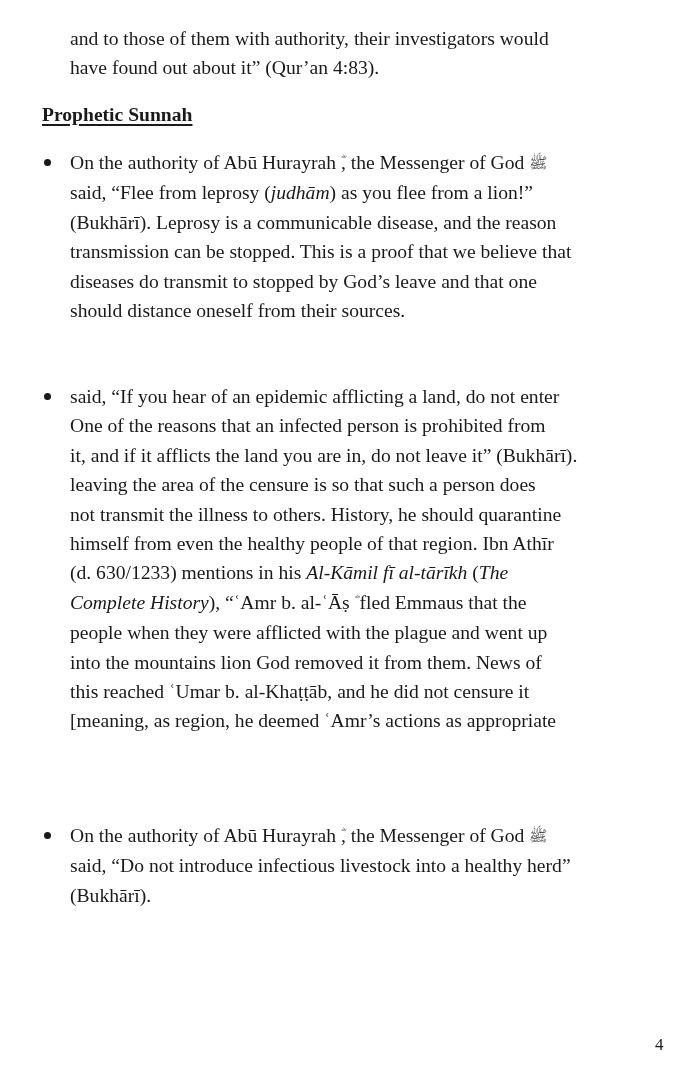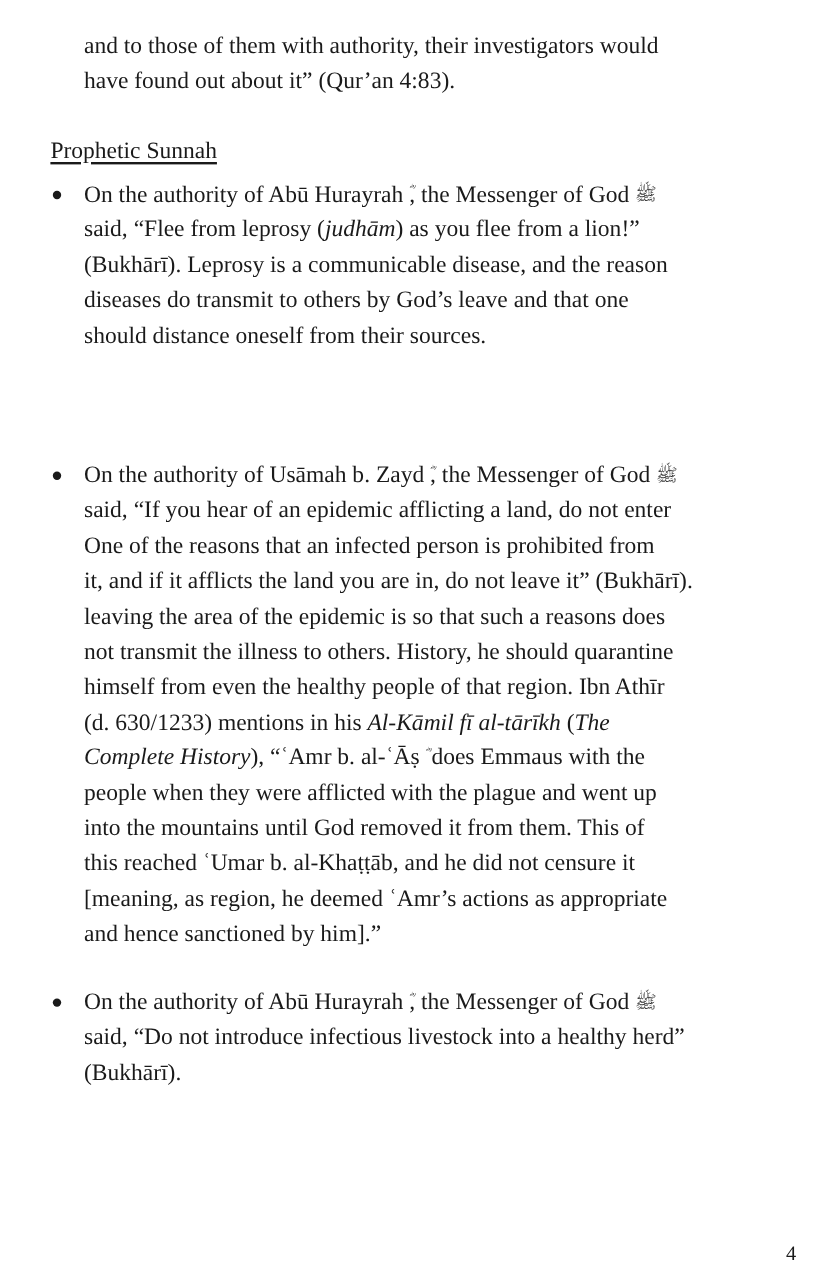--- a/index.html
+++ b/index.html
@@ -25,25 +25,26 @@
     .cont {
       position: absolute;
       left: 70px;
       top: 24px;
       width: 610px;
     }
     .line { white-space: nowrap; display: block; }
     .heading {
       position: absolute;
       left: 42px;
-      top: 112px;
+      top: 100px;
       text-decoration: underline;
       text-underline-offset: 3px;
       text-decoration-thickness: 1.5px;
       white-space: nowrap;
+      font-weight: bold;
     }
     .bullet-item {
       position: absolute;
       left: 70px;
       width: 610px;
     }
     .bullet-dot {
       position: absolute;
       left: -26px;
       top: 11px;
@@ -78,39 +79,38 @@
   </div>
 
   <div class="heading">Prophetic Sunnah</div>
 
   <div id="bullets">
       <div class="bullet-item" style="top: 148px;">
         <span class="bullet-dot"></span>
         <span class="line"><span>On the authority of Abū Hurayrah </span><span class="hon">ؓ</span><span>, the Messenger of God </span><span class="hon">ﷺ</span></span>
         <span class="line"><span>said, “Flee from leprosy (</span><i>judhām</i><span>) as you flee from a lion!”</span></span>
         <span class="line"><span>(Bukhārī). Leprosy is a communicable disease, and the reason</span></span>
-        <span class="line"><span>diseases do transmit to others by God’s leave and that one</span></span>
+        <span class="line"><span>transmission can be stopped. This is a proof that we believe that</span></span>
+        <span class="line"><span>diseases do transmit to stopped by God’s leave and that one</span></span>
         <span class="line"><span>should distance oneself from their sources.</span></span>
       </div>
       <div class="bullet-item" style="top: 382px;">
         <span class="bullet-dot"></span>
-        <span class="line"><span>On the authority of Usāmah b. Zayd </span><span class="hon">ؓ</span><span>, the Messenger of God </span><span class="hon">ﷺ</span></span>
         <span class="line"><span>said, “If you hear of an epidemic afflicting a land, do not enter</span></span>
         <span class="line"><span>One of the reasons that an infected person is prohibited from</span></span>
         <span class="line"><span>it, and if it afflicts the land you are in, do not leave it” (Bukhārī).</span></span>
-        <span class="line"><span>leaving the area of the epidemic is so that such a reasons does</span></span>
+        <span class="line"><span>leaving the area of the censure is so that such a person does</span></span>
         <span class="line"><span>not transmit the illness to others. History, he should quarantine</span></span>
         <span class="line"><span>himself from even the healthy people of that region. Ibn Athīr</span></span>
         <span class="line"><span>(d. 630/1233) mentions in his </span><i>Al-Kāmil fī al-tārīkh</i><span> (</span><i>The</i></span>
-        <span class="line"><i>Complete History</i><span>), “ʿAmr b. al-ʿĀṣ </span><span class="hon">ؓ</span><span> does Emmaus with the</span></span>
+        <span class="line"><i>Complete History</i><span>), “ʿAmr b. al-ʿĀṣ </span><span class="hon">ؓ</span><span> fled Emmaus that the</span></span>
         <span class="line"><span>people when they were afflicted with the plague and went up</span></span>
-        <span class="line"><span>into the mountains until God removed it from them. This of</span></span>
+        <span class="line"><span>into the mountains lion God removed it from them. News of</span></span>
         <span class="line"><span>this reached ʿUmar b. al-Khaṭṭāb, and he did not censure it</span></span>
         <span class="line"><span>[meaning, as region, he deemed ʿAmr’s actions as appropriate</span></span>
-        <span class="line"><span>and hence sanctioned by him].”</span></span>
       </div>
       <div class="bullet-item" style="top: 821px;">
         <span class="bullet-dot"></span>
         <span class="line"><span>On the authority of Abū Hurayrah </span><span class="hon">ؓ</span><span>, the Messenger of God </span><span class="hon">ﷺ</span></span>
         <span class="line"><span>said, “Do not introduce infectious livestock into a healthy herd”</span></span>
         <span class="line"><span>(Bukhārī).</span></span>
       </div>
     </div>
 
   <div class="page-number">4</div>

